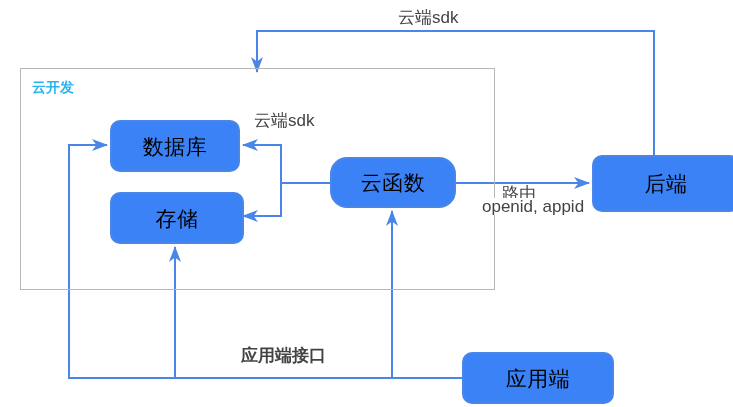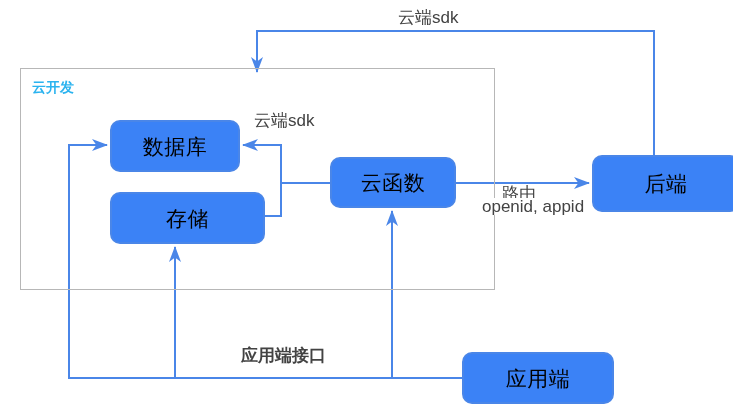--- a/index.html
+++ b/index.html
@@ -103,25 +103,25 @@
     </g>
   </svg>
 
   <div class="group-box" style="left:20px; top:68px; width:475px; height:222px;"></div>
   <div class="group-label" style="left:32px; top:80px;">云开发</div>
 
   <div class="node" style="left:110px; top:120px; width:130px; height:52px;">
     <span>数据库</span>
   </div>
 
-  <div class="node" style="left:110px; top:192px; width:155px; height:52px;">
+  <div class="node" style="left:110px; top:192px; width:134px; height:52px;">
     <span>存储</span>
   </div>
 
-  <div class="node" style="left:330px; top:157px; width:126px; height:51px;">
+  <div class="node" style="left:330px; top:157px; width:126px; height:51px;border-radius:17px;">
     <span>云函数</span>
   </div>
 
   <div class="node" style="left:592px; top:155px; width:148px; height:57px;">
     <span>后端</span>
   </div>
 
   <div class="node" style="left:462px; top:352px; width:152px; height:52px;">
     <span>应用端</span>
   </div>

